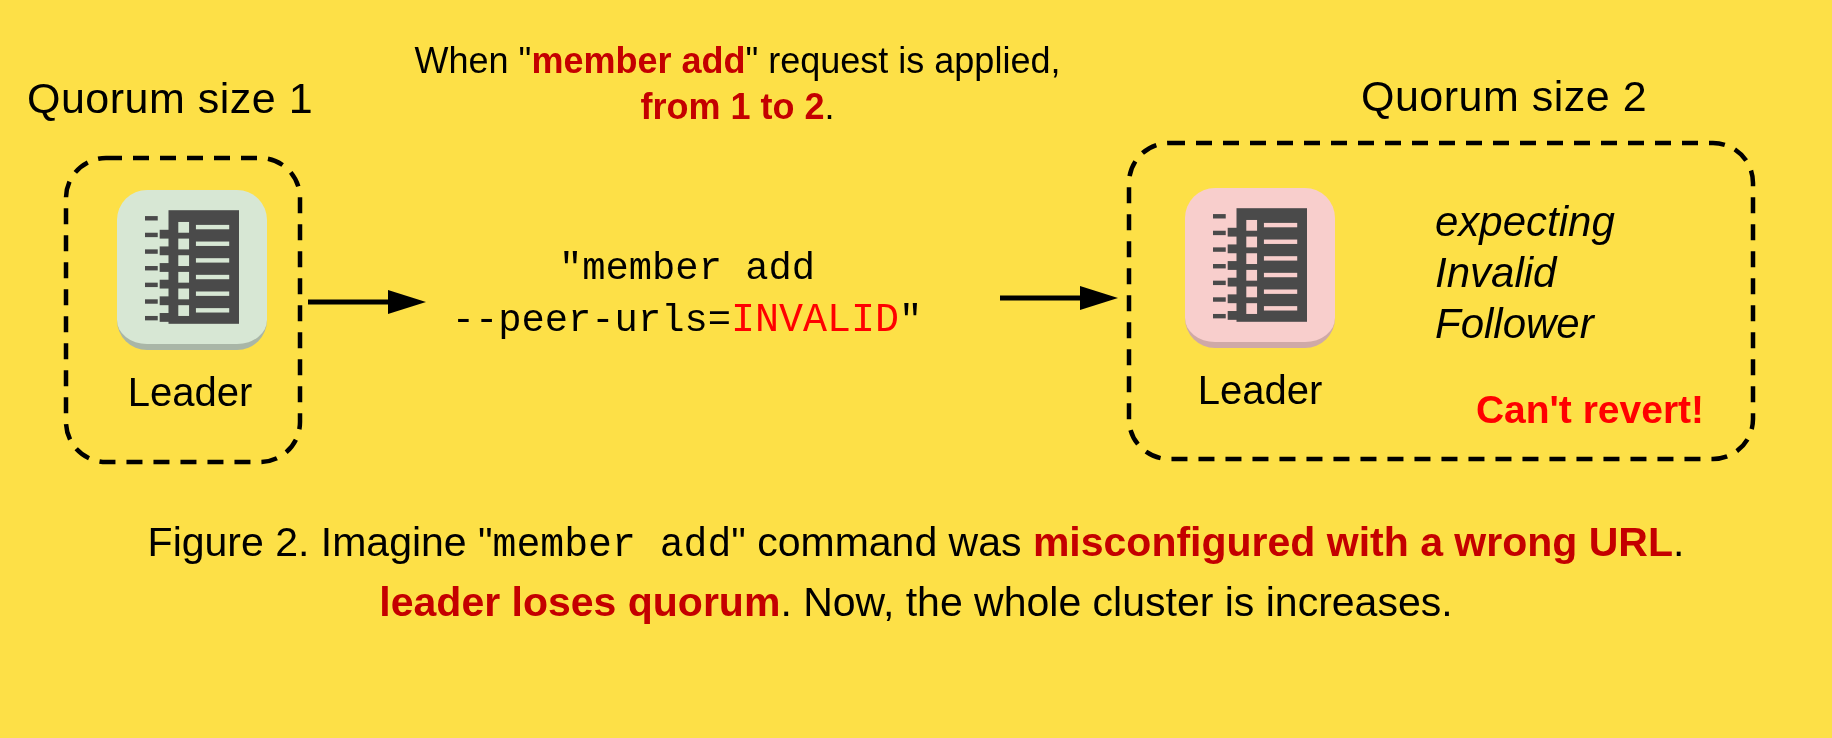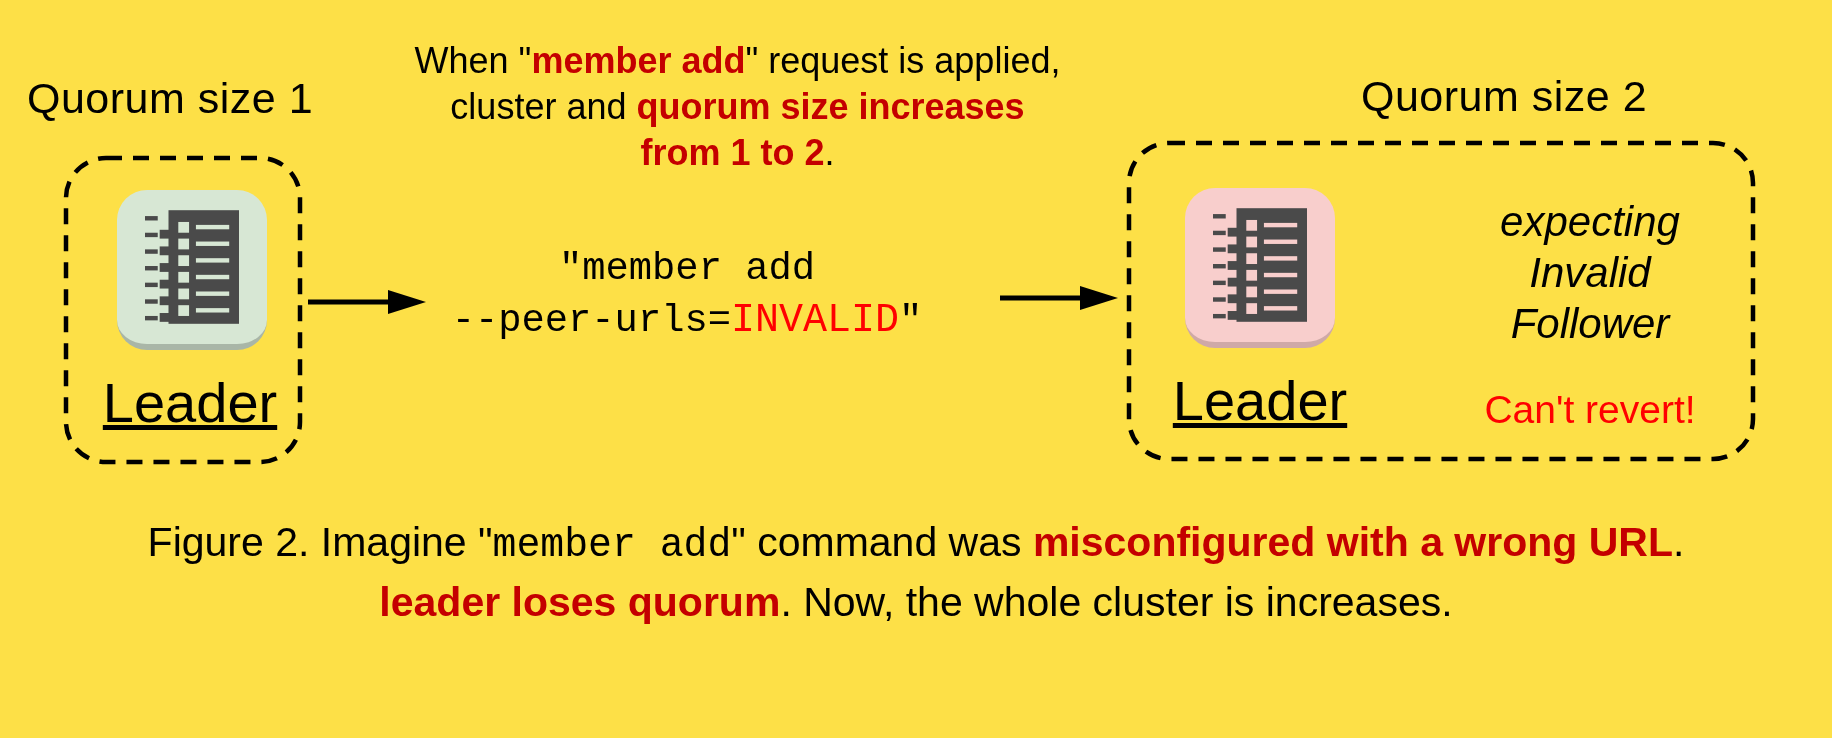--- a/index.html
+++ b/index.html
@@ -26,24 +26,23 @@
   }
   .abs { position: absolute; }
 
   .cluster-title {
     font-size: 43px;
     text-align: center;
     white-space: nowrap;
     letter-spacing: 0.5px;
   }
   .node-label {
-    font-size: 56px;
-    text-align: center;
-    white-space: nowrap;
-    text-decoration: underline;
+    font-size: 40px;
+    text-align: center;
+    white-space: nowrap;
   }
   .node {
     width: 150px;
     height: 160px;
     border-radius: 30px;
     display: flex;
     align-items: center;
     justify-content: center;
   }
   .node.green {
@@ -68,25 +67,24 @@
     font-family: "Liberation Mono", "DejaVu Sans Mono", monospace;
     font-size: 40px;
     line-height: 52px;
     text-align: center;
     white-space: nowrap;
   }
   .expecting {
     font-size: 42px;
     line-height: 51px;
     font-style: italic;
-    text-align: center;
   }
   .cant-revert {
     font-size: 39px;
-    font-weight: normal;
+    font-weight: bold;
     color: var(--bright-red);
     text-align: center;
     white-space: nowrap;
   }
   .caption {
     font-size: 41px;
     line-height: 57px;
     text-align: center;
   }
 
@@ -152,21 +150,20 @@
 
   <div class="abs arrow" style="left:308px; top:288px;">
     <svg width="120" height="28" viewBox="0 0 120 28">
       <line x1="0" y1="14" x2="84" y2="14" stroke="#000" stroke-width="5"></line>
       <polygon points="80,2 118,14 80,26" fill="#000"></polygon>
     </svg>
   </div>
 
   <div class="abs annotation" style="left:385px; top:38px; width:705px;">
     <div><span class="seg-plain">When "</span><span class="seg-redbold">member add</span><span class="seg-plain">" request is applied,</span></div>
-    <div><span class="seg-plain">cluster and </span><span class="seg-redbold">quorum size increases</span></div>
     <div><span class="seg-redbold">from 1 to 2</span><span class="seg-plain">.</span></div>
   </div>
 
   <div class="abs command" style="left:387px; top:243px; width:600px;">
     <div><span class="seg-mono">"member add</span></div>
     <div><span class="seg-mono">--peer-urls=</span><span class="seg-monored">INVALID</span><span class="seg-mono">"</span></div>
   </div>
 
   <div class="abs arrow" style="left:1000px; top:284px;">
     <svg width="120" height="28" viewBox="0 0 120 28">

